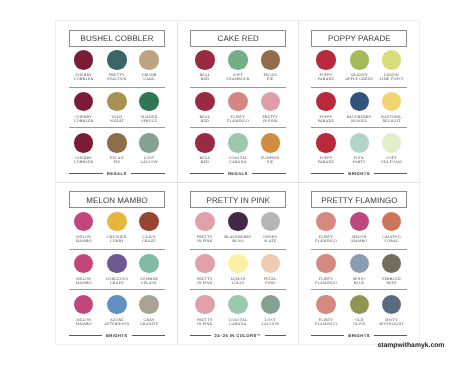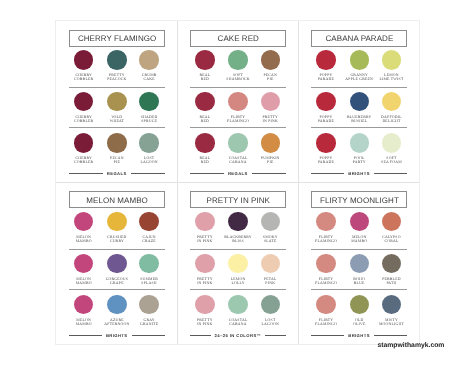--- a/index.html
+++ b/index.html
@@ -18,21 +18,21 @@
   .fline{flex:1;height:1px;background:#5a5a5a;}
   .ftext{font-size:4.2px;font-weight:bold;letter-spacing:0.4px;color:#333;white-space:nowrap;padding:0 4px;}
   .watermark{position:absolute;left:377.5px;top:341.5px;font-size:6.8px;font-weight:bold;color:#1a1a1a;}
 </style>
 </head>
 <body>
 
 <div id="sheet">
   <div class="panel" style="left:0.00px;top:0.00px">
     <div class="title-box">
-        <div class="title">CHERRY FLAMINGO</div>
+        <div class="title">BUSHEL COBBLER</div>
       </div>
     <div class="dot" style="left: 18.5px; top: 29.6px; background: rgb(122, 28, 56);"></div>
     <div class="cap" style="left:8.20px;top:52.80px"><span>CHERRY</span><br><span>COBBLER</span></div>
     <div class="dot" style="left: 51.7px; top: 29.6px; background: rgb(58, 101, 100);"></div>
     <div class="cap" style="left:41.40px;top:52.80px"><span>PRETTY</span><br><span>PEACOCK</span></div>
     <div class="dot" style="left: 83.9px; top: 29.6px; background: rgb(191, 164, 130);"></div>
     <div class="cap" style="left:73.60px;top:52.80px"><span>CRUMB</span><br><span>CAKE</span></div>
     <div class="sep" style="top:66.30px"></div>
     <div class="dot" style="left: 18.5px; top: 71.3px; background: rgb(122, 28, 56);"></div>
     <div class="cap" style="left:8.20px;top:94.50px"><span>CHERRY</span><br><span>COBBLER</span></div>
@@ -78,21 +78,21 @@
     <div class="dot" style="left: 83.9px; top: 112.7px; background: rgb(210, 140, 68);"></div>
     <div class="cap" style="left:73.60px;top:135.90px"><span>PUMPKIN</span><br><span>PIE</span></div>
     <div class="footer" style="top:148.30px">
       <div class="fline"></div>
       <span class="ftext">REGALS</span>
       <div class="fline"></div>
     </div>
   </div>
   <div class="panel" style="left:242.34px;top:0.00px">
     <div class="title-box">
-        <div class="title">CABANA PARADE</div>
+        <div class="title">POPPY PARADE</div>
       </div>
     <div class="dot" style="left: 18.5px; top: 29.6px; background: rgb(185, 41, 60);"></div>
     <div class="cap" style="left:8.20px;top:52.80px"><span>POPPY</span><br><span>PARADE</span></div>
     <div class="dot" style="left: 51.7px; top: 29.6px; background: rgb(166, 186, 90);"></div>
     <div class="cap" style="left:41.40px;top:52.80px"><span>GRANNY</span><br><span>APPLE GREEN</span></div>
     <div class="dot" style="left: 83.9px; top: 29.6px; background: rgb(217, 220, 120);"></div>
     <div class="cap" style="left:73.60px;top:52.80px"><span>LEMON</span><br><span>LIME TWIST</span></div>
     <div class="sep" style="top:66.30px"></div>
     <div class="dot" style="left: 18.5px; top: 71.3px; background: rgb(185, 41, 60);"></div>
     <div class="cap" style="left:8.20px;top:94.50px"><span>POPPY</span><br><span>PARADE</span></div>
@@ -168,21 +168,21 @@
     <div class="dot" style="left: 83.9px; top: 112.7px; background: rgb(132, 161, 147);"></div>
     <div class="cap" style="left:73.60px;top:135.90px"><span>LOST</span><br><span>LAGOON</span></div>
     <div class="footer" style="top:148.30px">
       <div class="fline"></div>
       <span class="ftext">24–26 IN COLORS™</span>
       <div class="fline"></div>
     </div>
   </div>
   <div class="panel" style="left:242.34px;top:161.70px">
     <div class="title-box">
-        <div class="title">FLIRTY MOONLIGHT</div>
+        <div class="title">PRETTY FLAMINGO</div>
       </div>
     <div class="dot" style="left: 18.5px; top: 29.6px; background: rgb(212, 138, 128);"></div>
     <div class="cap" style="left:8.20px;top:52.80px"><span>FLIRTY</span><br><span>FLAMINGO</span></div>
     <div class="dot" style="left: 51.7px; top: 29.6px; background: rgb(189, 72, 123);"></div>
     <div class="cap" style="left:41.40px;top:52.80px"><span>MELON</span><br><span>MAMBO</span></div>
     <div class="dot" style="left: 83.9px; top: 29.6px; background: rgb(204, 117, 92);"></div>
     <div class="cap" style="left:73.60px;top:52.80px"><span>CALYPSO</span><br><span>CORAL</span></div>
     <div class="sep" style="top:66.30px"></div>
     <div class="dot" style="left: 18.5px; top: 71.3px; background: rgb(212, 138, 128);"></div>
     <div class="cap" style="left:8.20px;top:94.50px"><span>FLIRTY</span><br><span>FLAMINGO</span></div>

